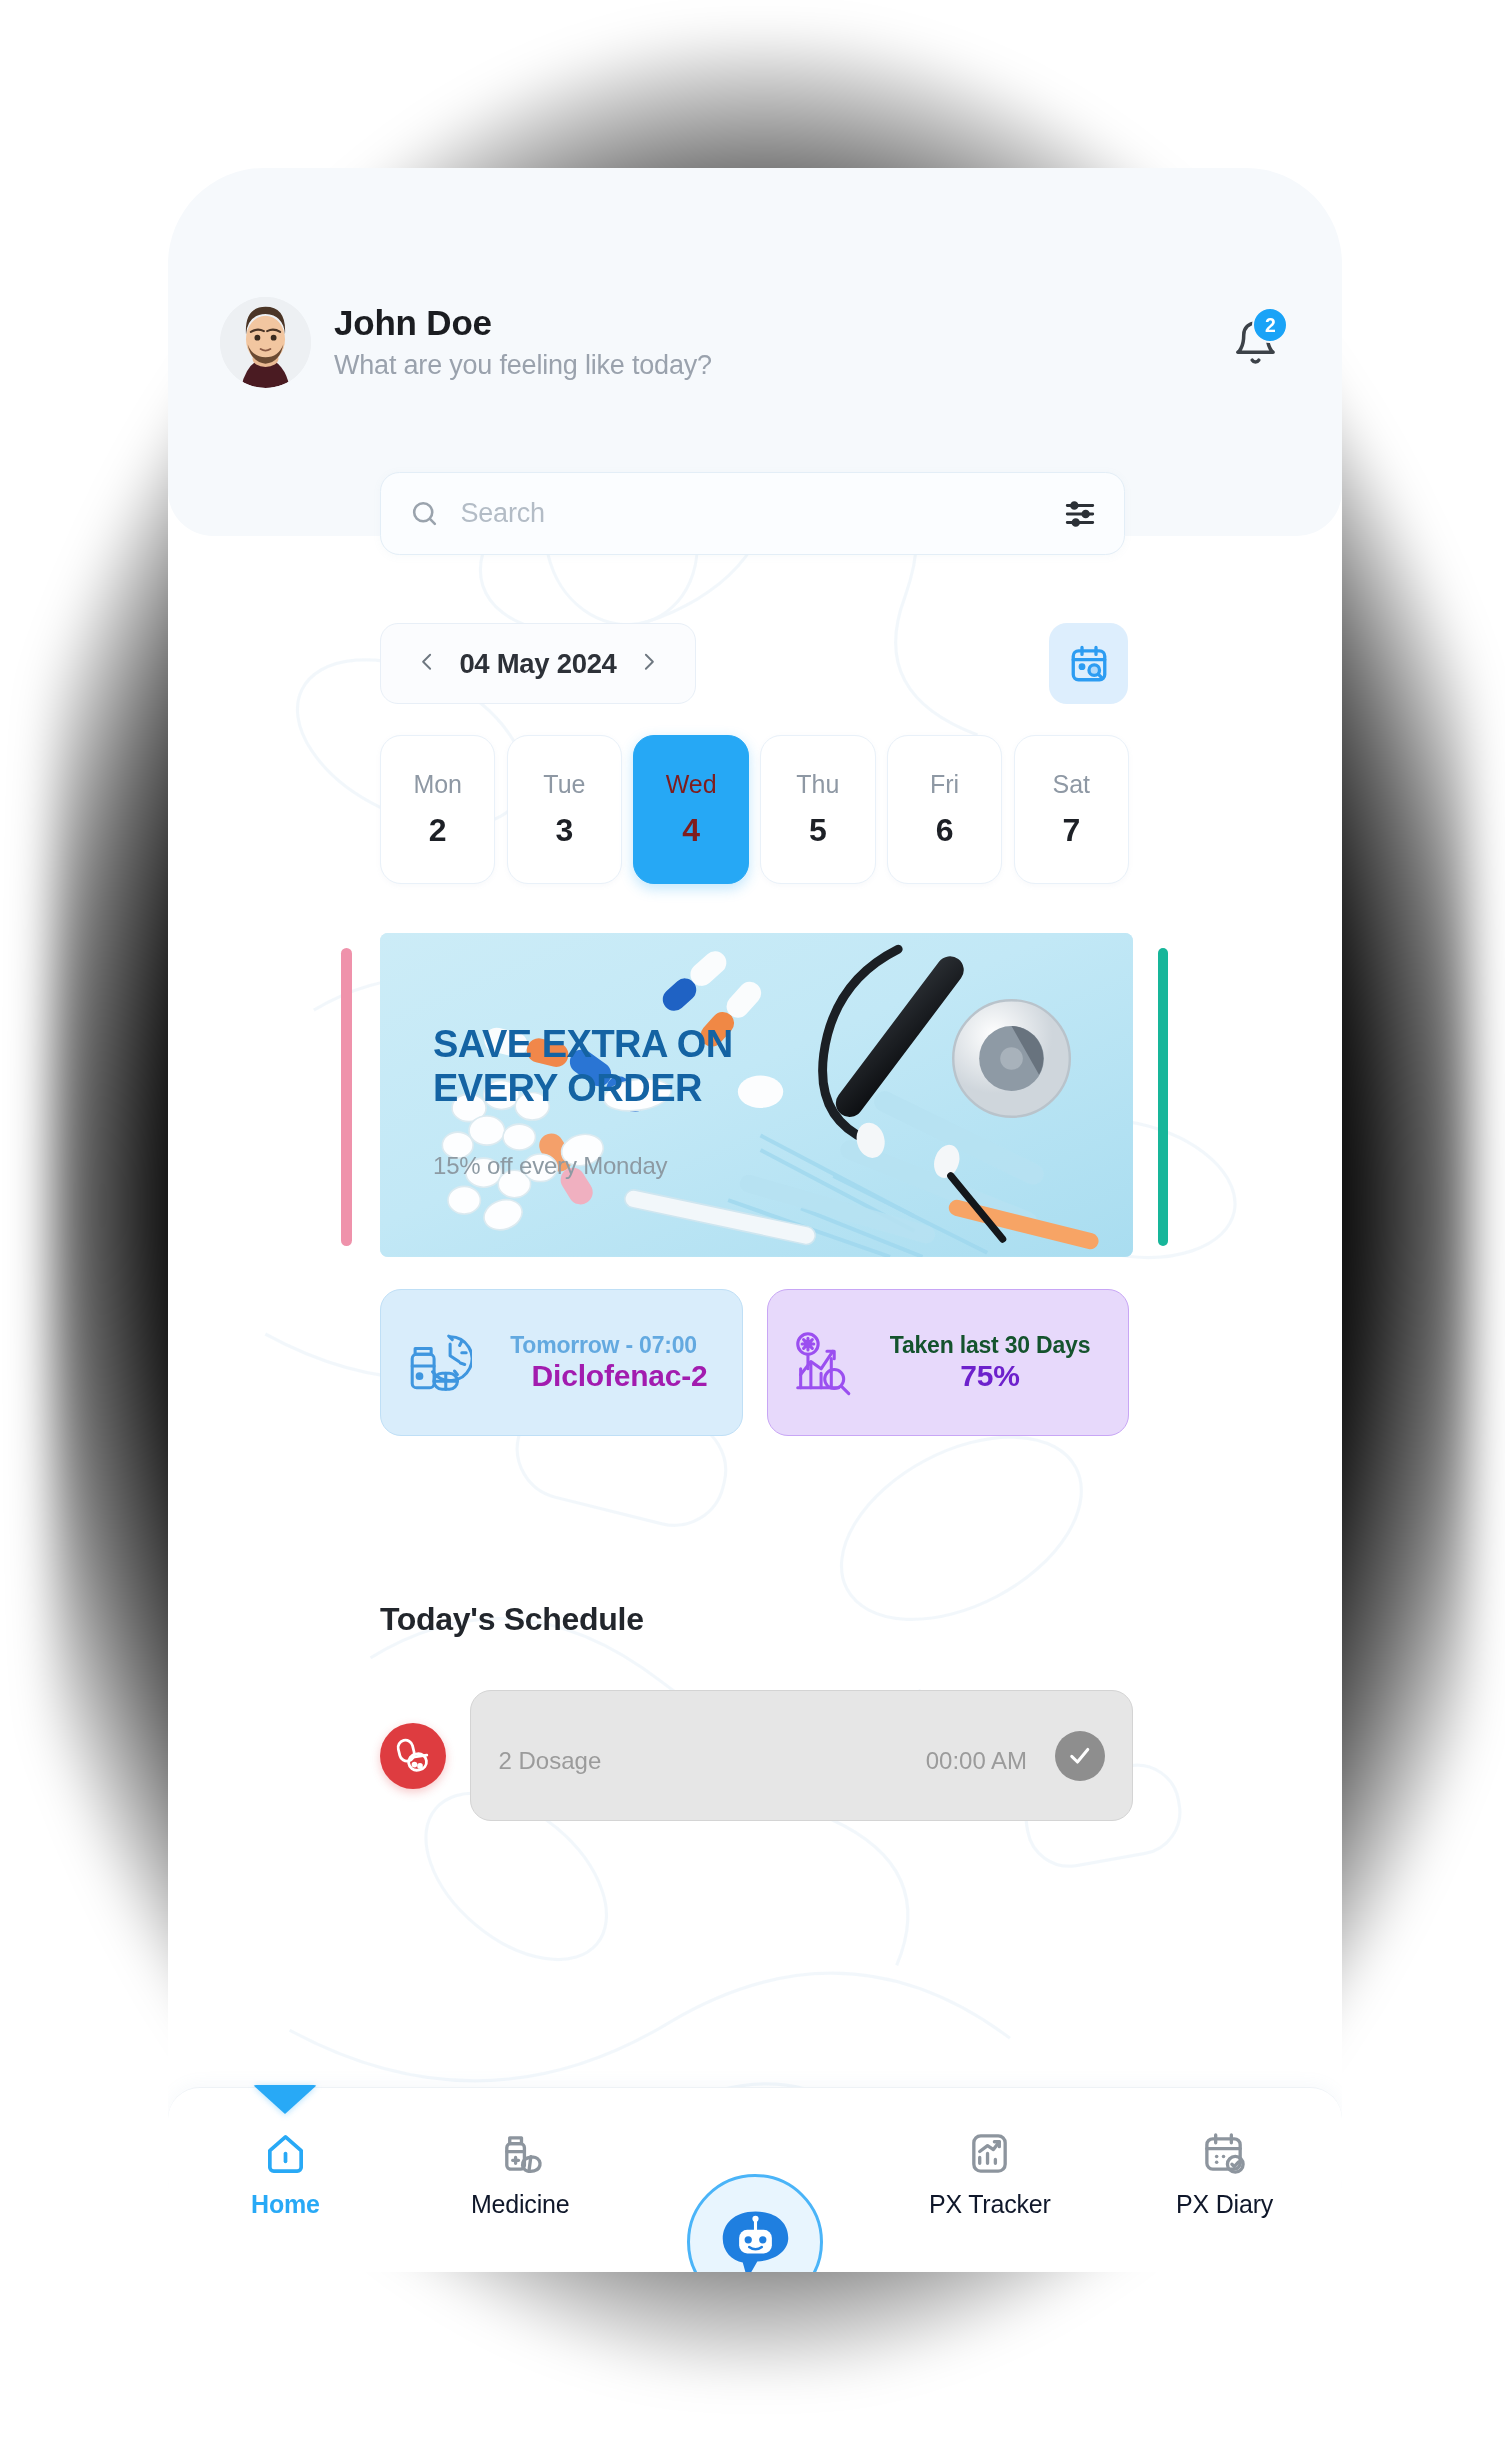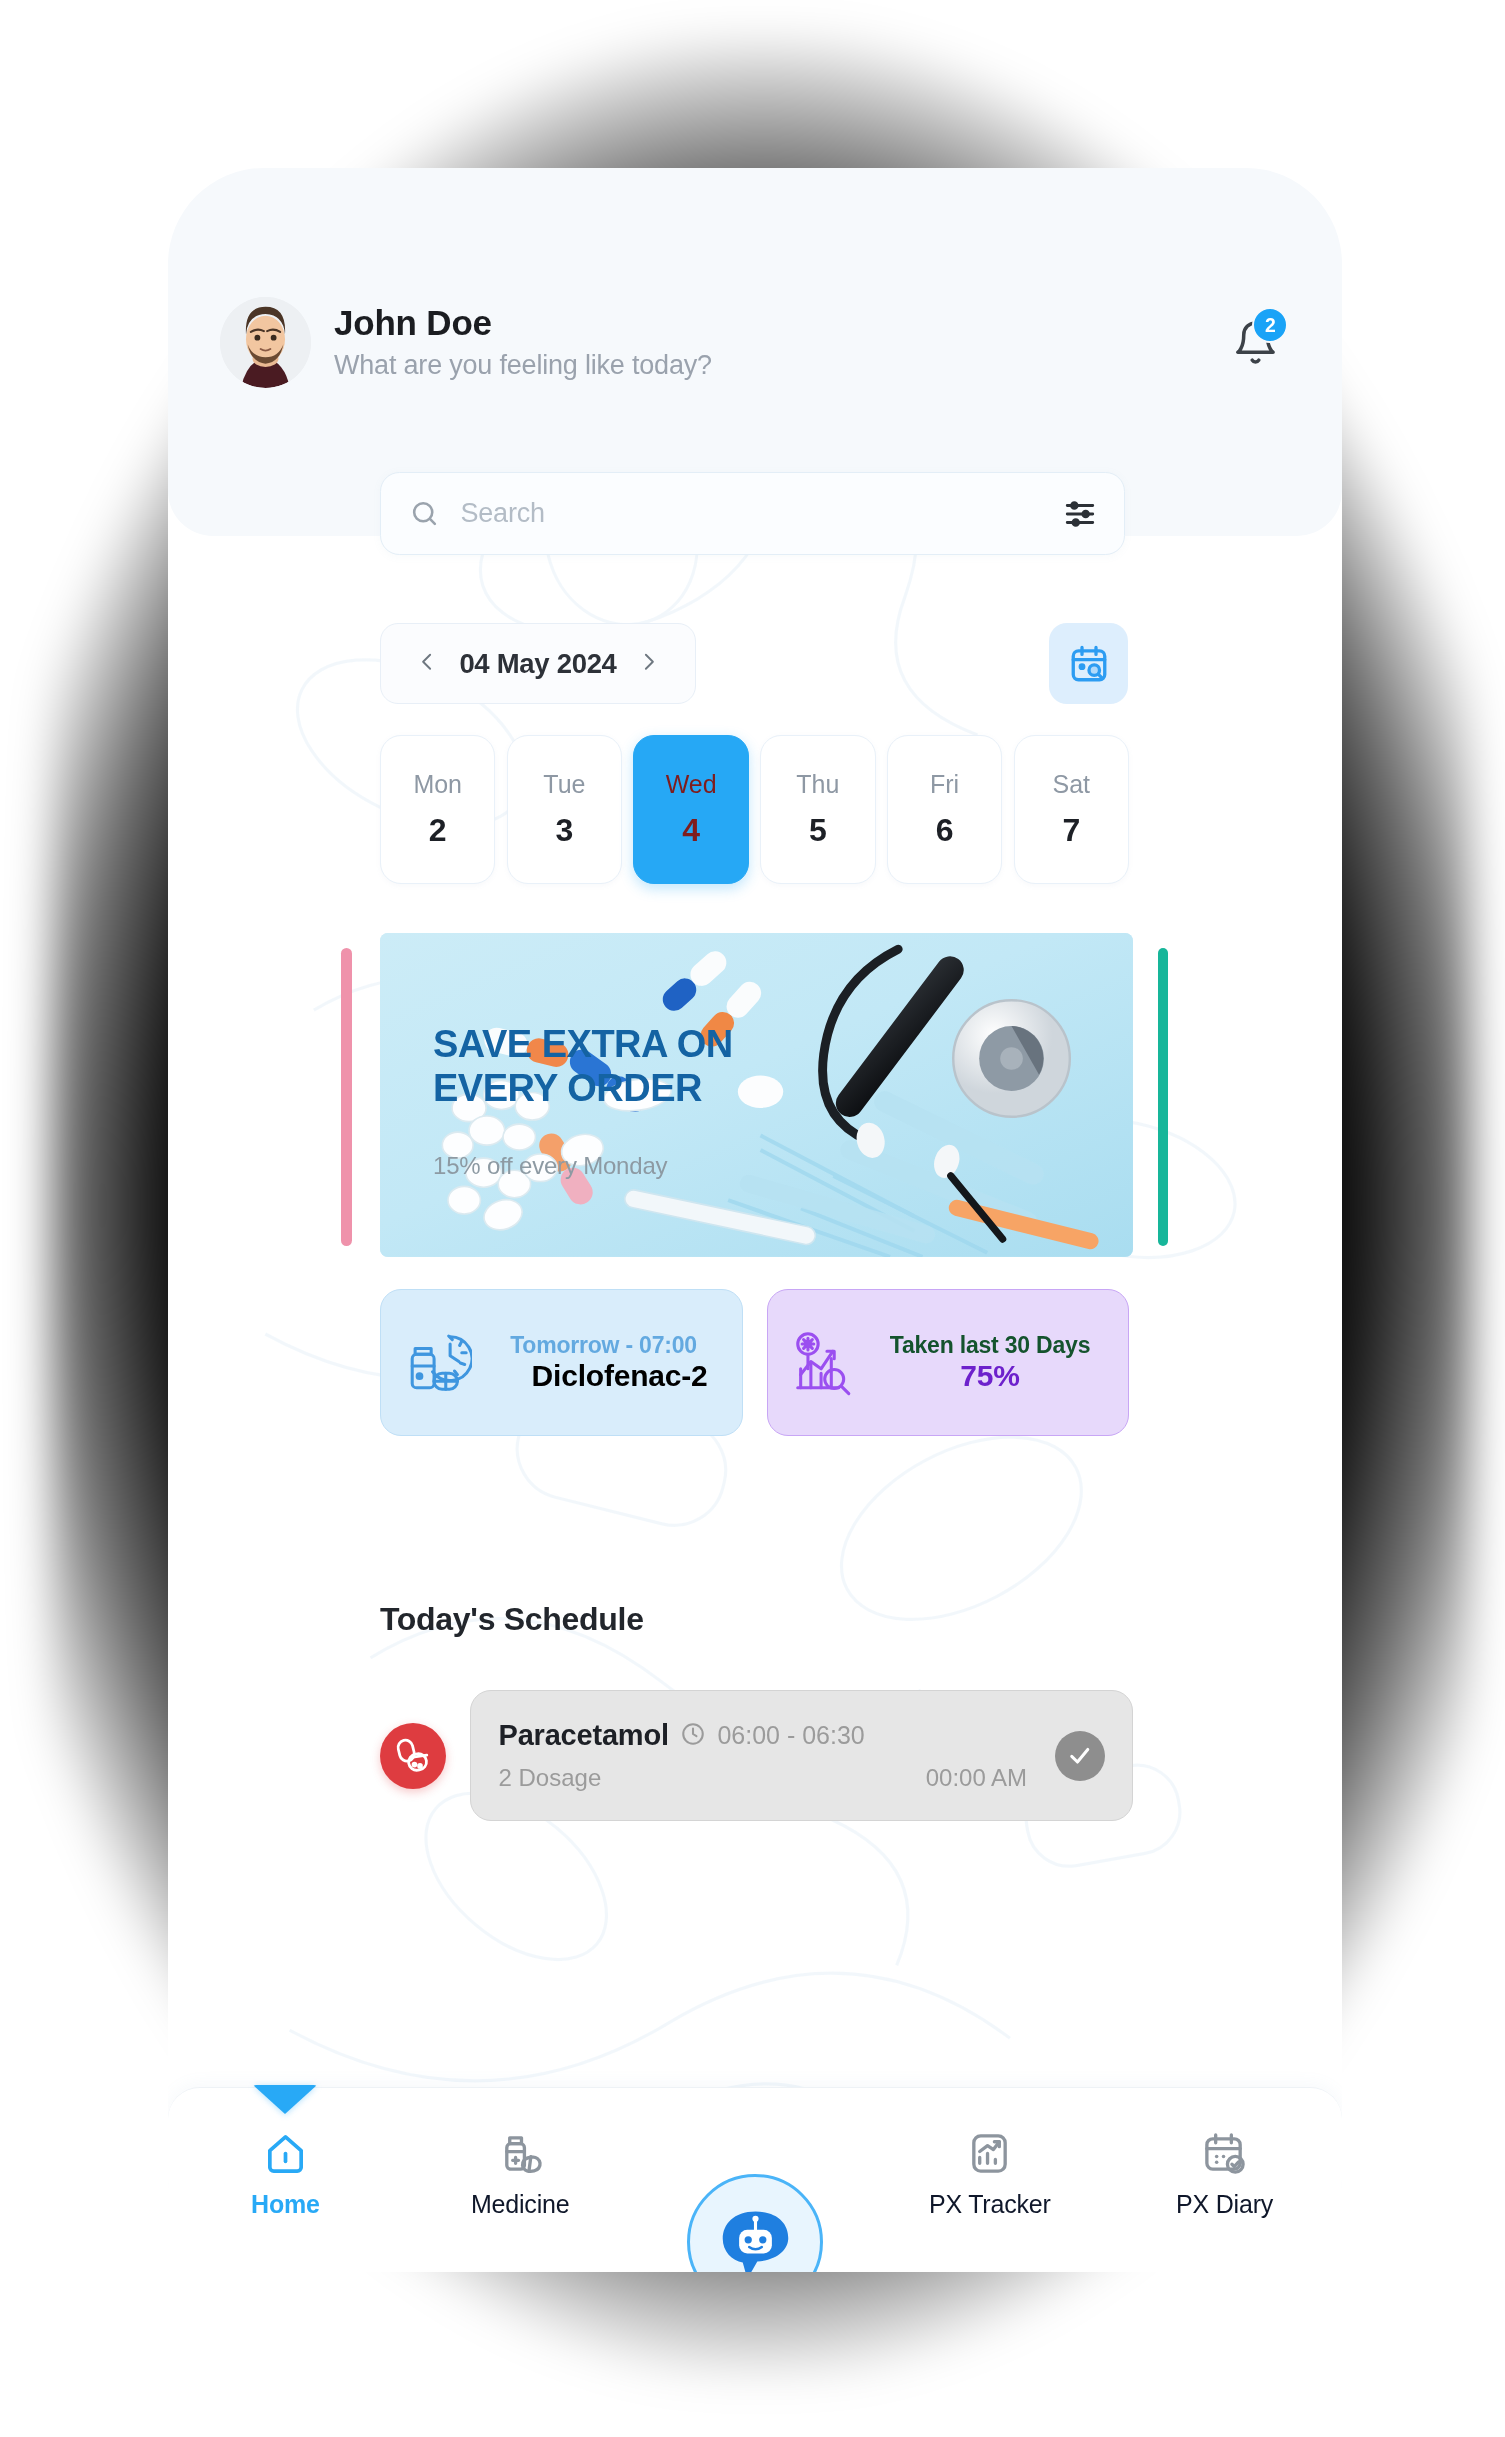--- a/index.html
+++ b/index.html
@@ -194,21 +194,21 @@
     padding: 0 21px;
     gap: 14.6px;
   }
   .stat-card.blue { background: #d9edfb; border: 1.6px solid #bfdff6; }
   .stat-card.purple { background: #e7d9fb; border: 1.6px solid #c8a6f5; }
   .stat-ic { flex: 0 0 auto; display: flex; }
   .stat-txt { flex: 1 1 auto; text-align: center; }
   .stat-top { font-size: 23px; font-weight: 600; letter-spacing: -0.2px; }
   .stat-bot { font-size: 30px; font-weight: 700; margin-top: 9.7px; letter-spacing: -0.2px; }
   .blue .stat-top { color: #63a9e0; }
-  .blue .stat-bot { color: #000000; margin-left: 32px; }
+  .blue .stat-bot { color: #a21caf; margin-left: 32px; }
   .purple .stat-top { color: #14532d; }
   .purple .stat-bot { color: #6d21cc; }
 
   
   .sched-title {
     position: absolute; left: 212px; top: 1433px;
     font-size: 32px; font-weight: 700; color: #22262c; letter-spacing: -0.3px;
   }
   .sched-row {
     position: absolute; left: 212px; top: 1522px;
@@ -577,30 +577,20 @@
             <rect x="3" y="2.5" width="9" height="13" rx="4.5" transform="rotate(-14 7.5 9)"></rect>
             <rect x="9" y="11" width="11" height="10" rx="5" transform="rotate(-8 14.5 16)"></rect>
             <path d="M10.6 13.2l9.6 -1.4"></path>
             <circle cx="12.6" cy="17.6" r="0.9" fill="#ffffff"></circle>
             <circle cx="16" cy="18.4" r="0.9" fill="#ffffff"></circle>
           </svg>
         </div>
 
         <div class="sched-card">
           <div class="sched-main">
-            <div class="sched-line1">
-              <span class="sched-name">Paracetamol</span>
-              <span>
-                <svg width="26" height="26" viewBox="0 0 24 24" fill="none" stroke="#9b9b9b" stroke-width="1.9" stroke-linecap="round" stroke-linejoin="round">
-                  <circle cx="12" cy="12" r="9"></circle>
-                    <path d="M12 7v5l3.2 2"></path>
-                </svg>
-              </span>
-              <span class="sched-range">06:00 - 06:30</span>
-            </div>
             <div class="sched-line2">
               <span class="sched-dosage">2 Dosage</span>
               <span class="sched-time">00:00 AM</span>
             </div>
           </div>
           <div class="sched-check">
             <svg width="27.5" height="27.5" viewBox="0 0 24 24" fill="none" stroke="#ffffff" stroke-width="2.6" stroke-linecap="round" stroke-linejoin="round">
               <path d="M5 12.5l5 5 9-11"></path>
             </svg>
           </div>

